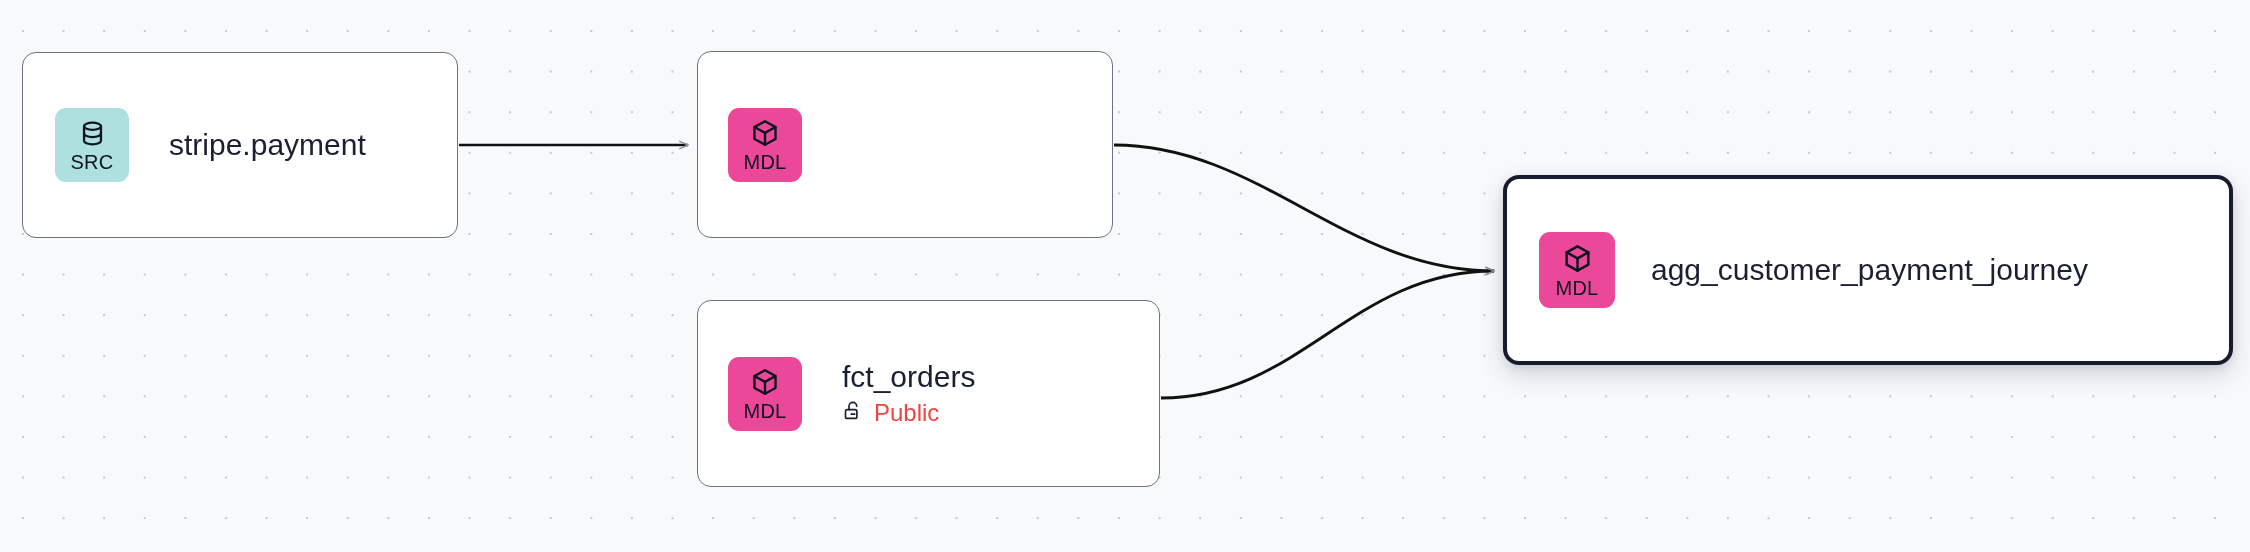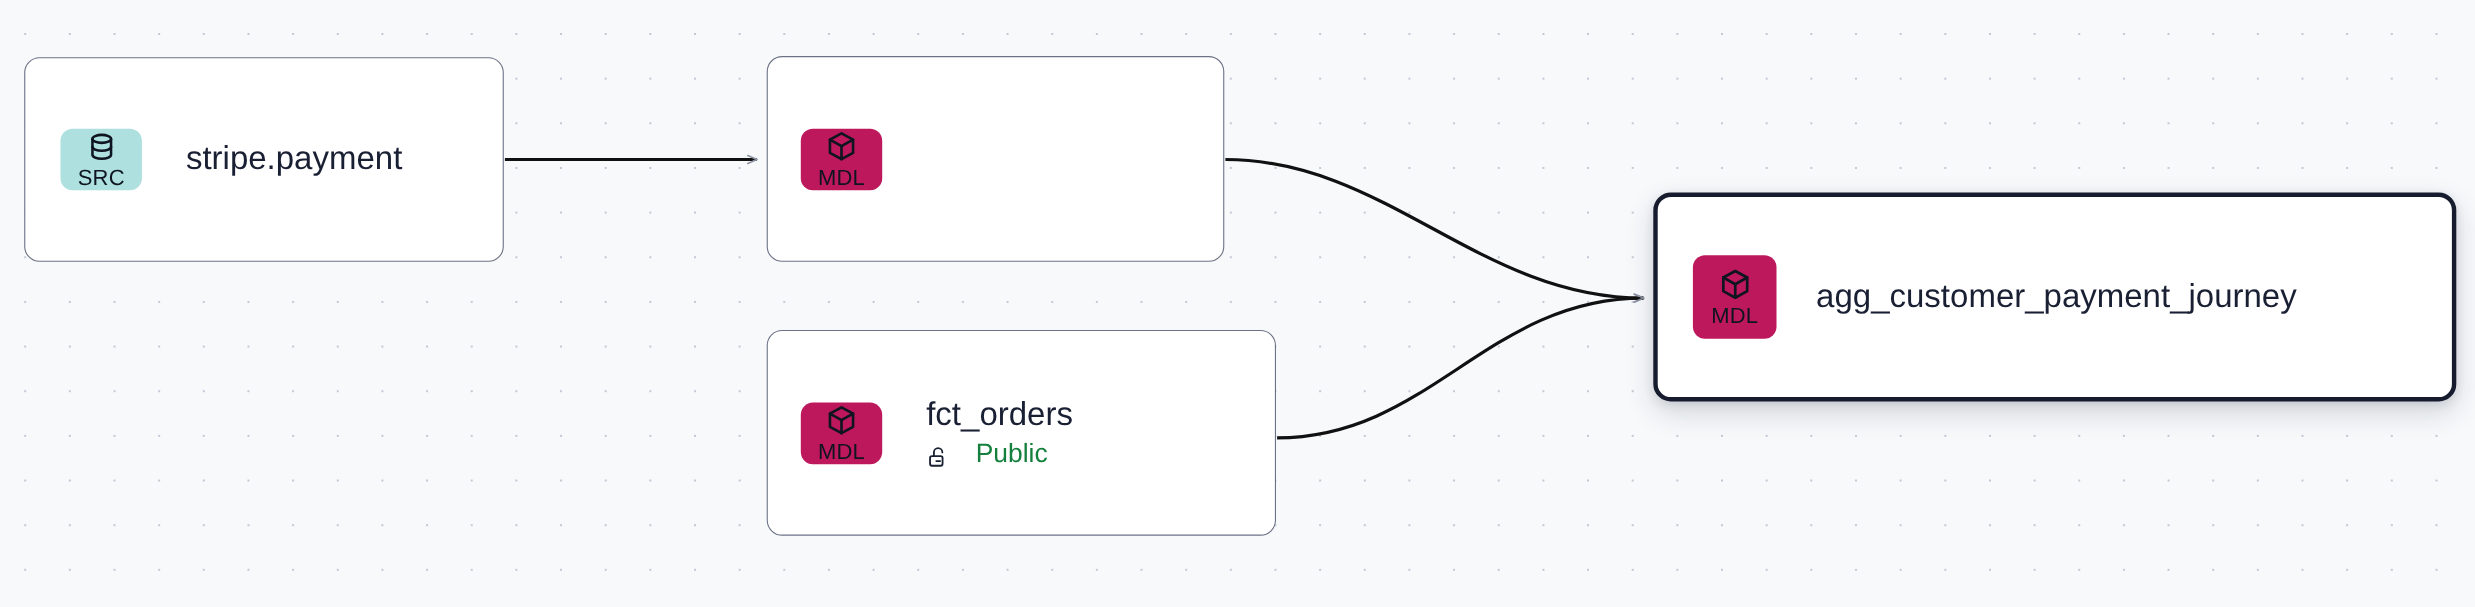--- a/index.html
+++ b/index.html
@@ -42,30 +42,30 @@
     border: 4.5px solid #161c2e;
     border-radius: 16px;
     box-shadow: 0 10px 26px rgba(30, 38, 60, 0.16),
                 0 3px 9px rgba(30, 38, 60, 0.10);
   }
 
   
   .badge {
     flex: 0 0 auto;
     width: 74px;
-    height: 56px;
+    height: 74px;
     border-radius: 11px;
     display: flex;
     flex-direction: column;
     align-items: center;
     justify-content: center;
     gap: 1px;
   }
   .badge.src { background: #ade0de; }
-  .badge.mdl { background: #be185d; }
+  .badge.mdl { background: #ec4899; }
   .badge svg { display: block; }
   .badge-text {
     font-size: 20px;
     line-height: 1;
     font-weight: 400;
     color: #0e1420;
     letter-spacing: 0.2px;
     margin-top: 3px;
   }
 
@@ -79,25 +79,25 @@
     min-width: 0;
   }
   .node-title {
     font-size: 30px;
     line-height: 1.08;
     color: #1a2033;
     white-space: nowrap;
   }
   .node-sub {
     display: flex;
-    align-items: flex-end;
-    gap: 24px;
+    align-items: flex-start;
+    gap: 11px;
     font-size: 24px;
     line-height: 1.1;
-    color: #15803d;
+    color: #ef4444;
     white-space: nowrap;
   }
   .node-sub svg { display: block; flex: 0 0 auto; }
 
   
   #node-stripe-payment   { left: 22px;   top: 52px;  width: 436px; height: 186px; padding-left: 32px; }
   #node-stg-payments     { left: 697px;  top: 51px;  width: 416px; height: 187px; padding-left: 30px; }
   #node-fct-orders       { left: 697px;  top: 300px; width: 463px; height: 187px; padding-left: 30px; }
   #node-agg-journey      { left: 1503px; top: 175px; width: 730px; height: 190px; padding-left: 32px; }
   #node-agg-journey .badge { width: 76px; height: 76px; }

